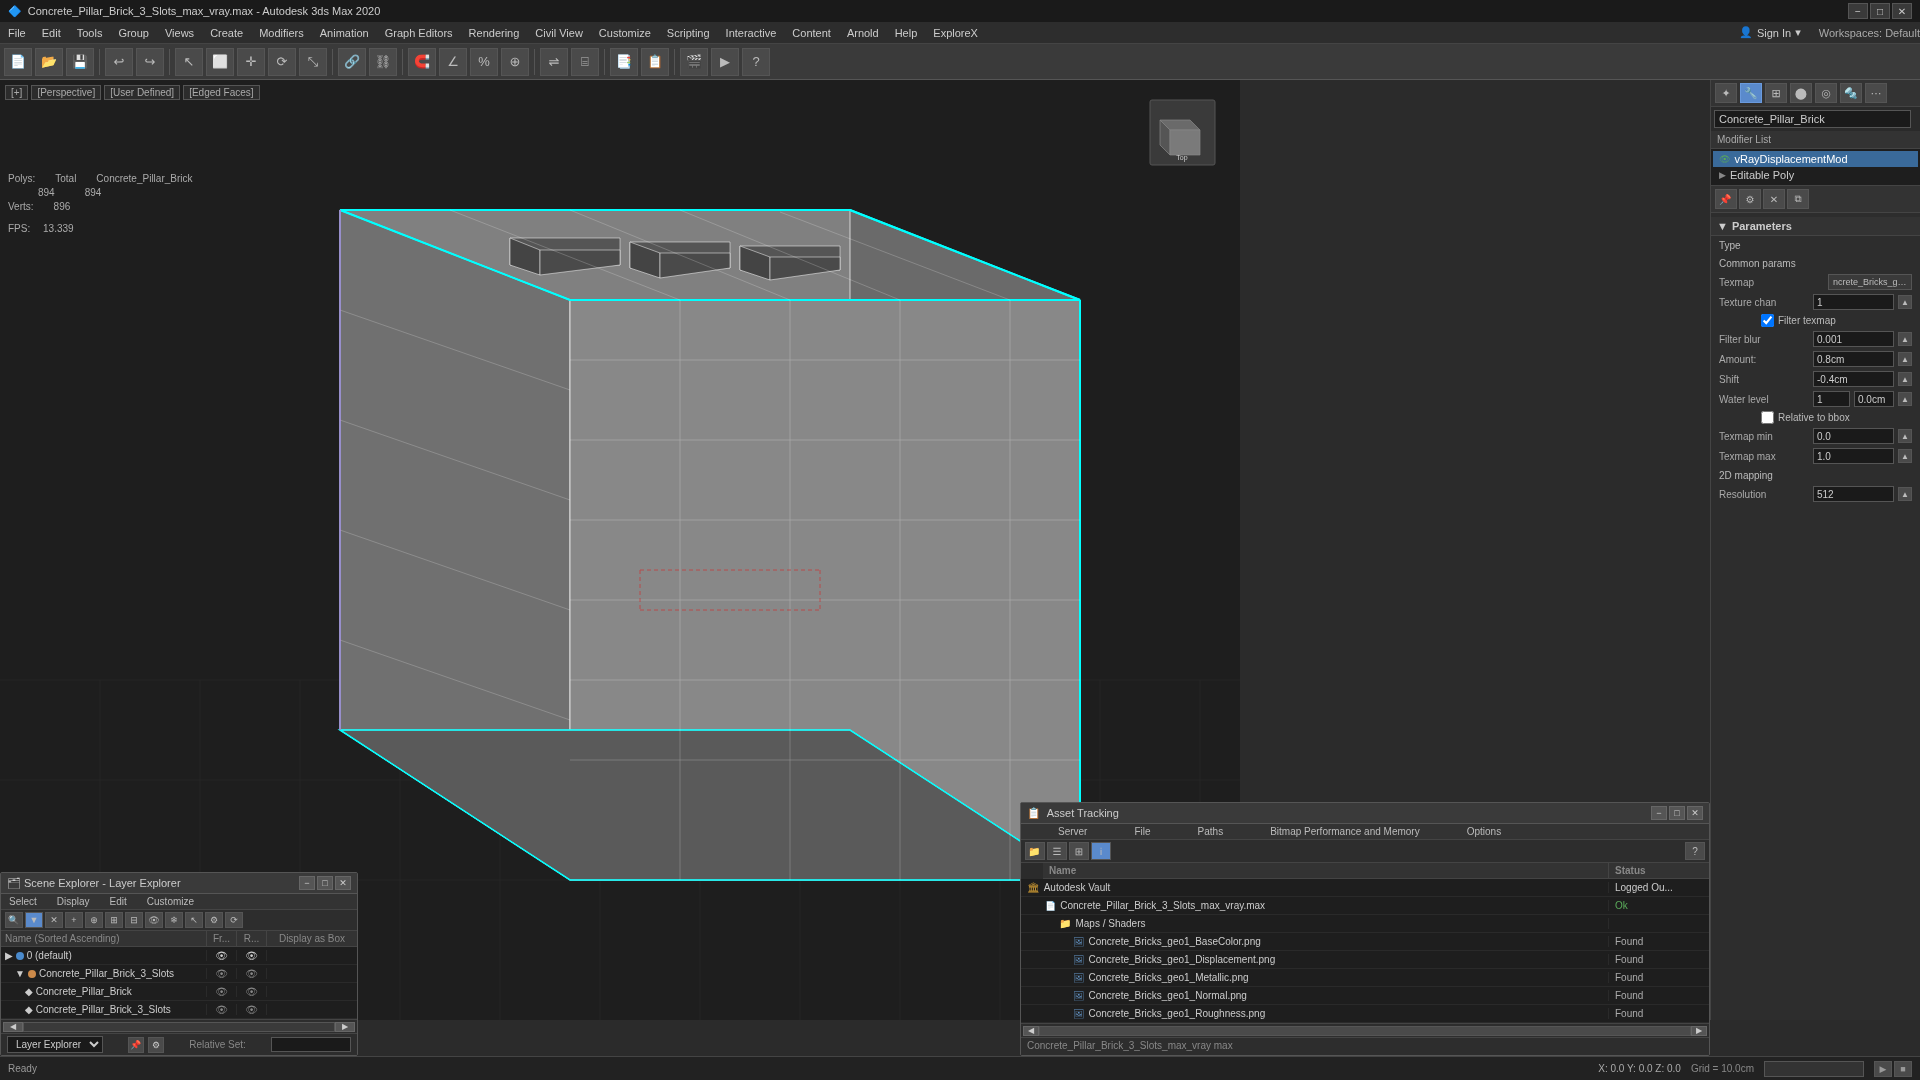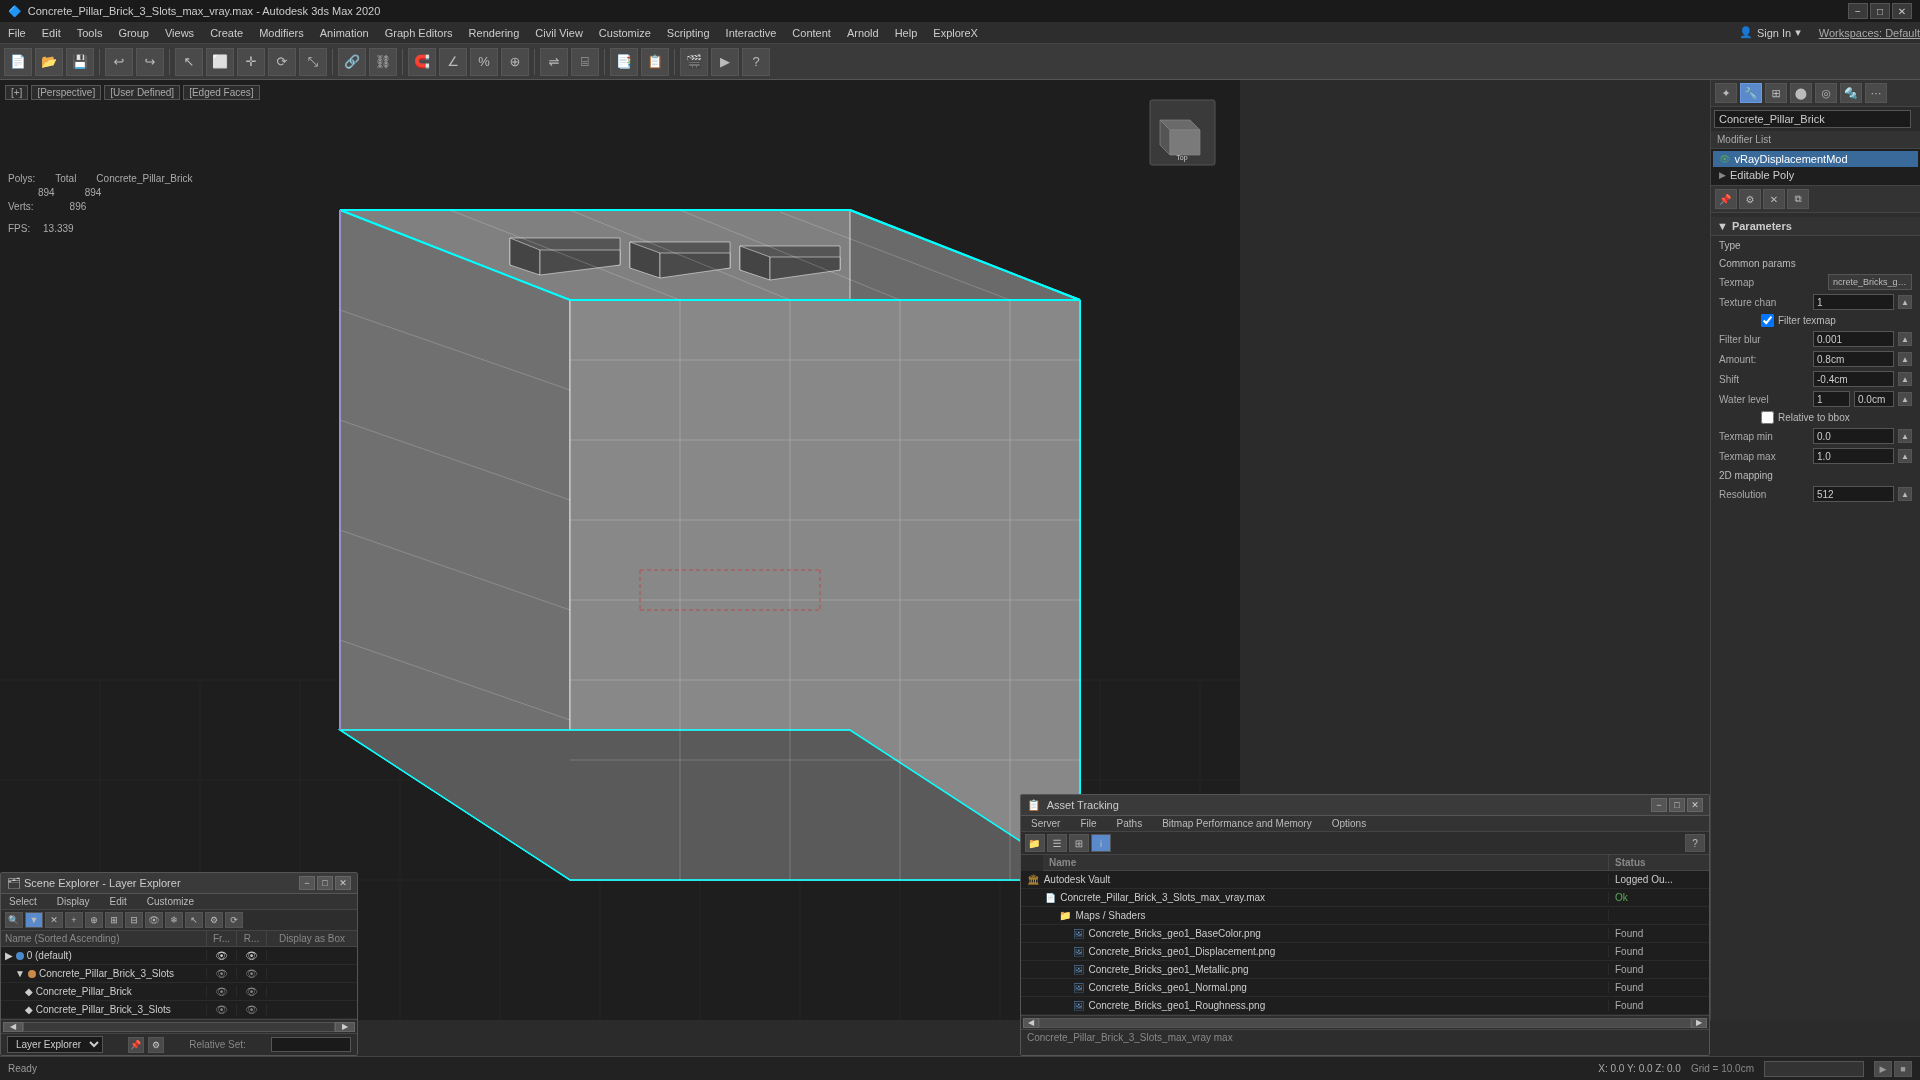--- a/index.html
+++ b/index.html
@@ -80,21 +80,20 @@
       align-items: center;
       gap: 4px;
       padding: 2px 8px;
       color: #ccc;
       font-size: 11px;
     }
     #workspaces-label {
       margin-left: 10px;
       color: #aaa;
       font-size: 11px;
-      text-decoration: underline;
     }
 
     
     #toolbar {
       width: 100%;
       height: 36px;
       background: #3a3a3a;
       display: flex;
       align-items: center;
       position: absolute;
@@ -528,20 +527,21 @@
     #at-menu {
       display: flex;
       background: #333;
       border-bottom: 1px solid #444;
     }
     .at-menu-item {
       padding: 2px 10px;
       font-size: 10px;
       color: #bbb;
       cursor: pointer;
+      margin-left: 27px;
     }
     #at-toolbar {
       display: flex;
       align-items: center;
       padding: 2px 4px;
       gap: 2px;
       background: #2d2d2d;
       border-bottom: 1px solid #444;
     }
     .at-tool-btn {
@@ -612,21 +612,21 @@
       align-items: center;
       padding: 0 2px;
     }
     #at-hscroll {
       flex: 1;
       height: 10px;
       background: #4a4a4a;
       border: 1px solid #555;
     }
     #at-footer {
-      height: 26px;
+      height: 18px;
       background: #2d2d2d;
       border-top: 1px solid #444;
     }
 
     
     #viewport-svg {
       width: 100%;
       height: 100%;
     }
 
@@ -821,21 +821,21 @@
       <span>Polys:</span>
       <span>Total</span>
       <span>Concrete_Pillar_Brick</span>
     </div>
     <div style="display:flex;gap:30px;padding-left:30px;">
       <span>894</span>
       <span>894</span>
     </div>
     <div style="display:flex;gap:20px;">
       <span>Verts:</span>
-      <span style="margin-left:16px;">896</span>
+      <span style="margin-left:0;">896</span>
     </div>
   </div>
 
   
   <div id="fps-overlay">
     <span>FPS:</span>
     <span style="margin-left:10px;">13.339</span>
   </div>
 </div>
 

